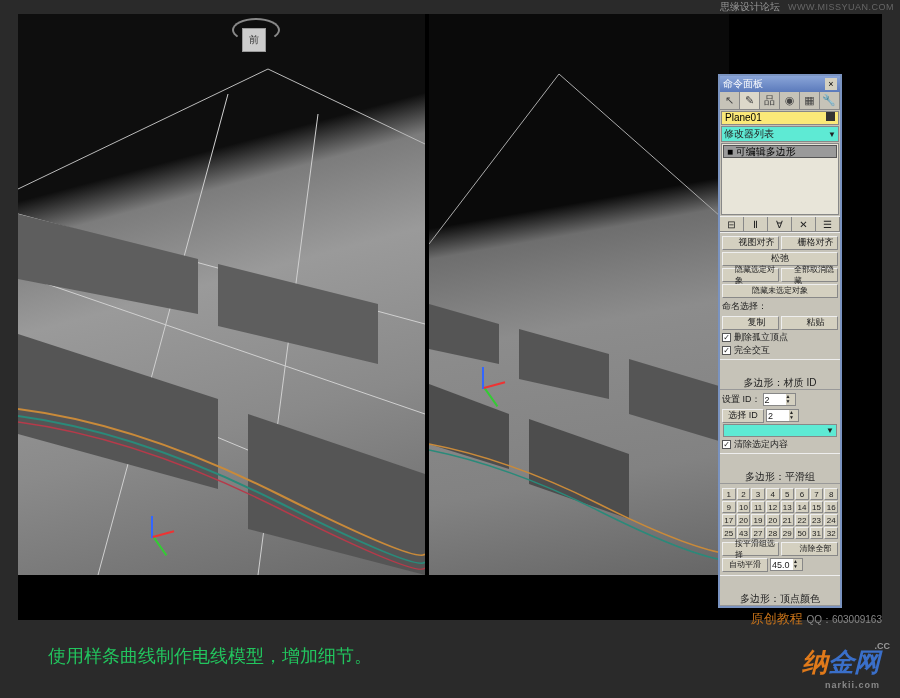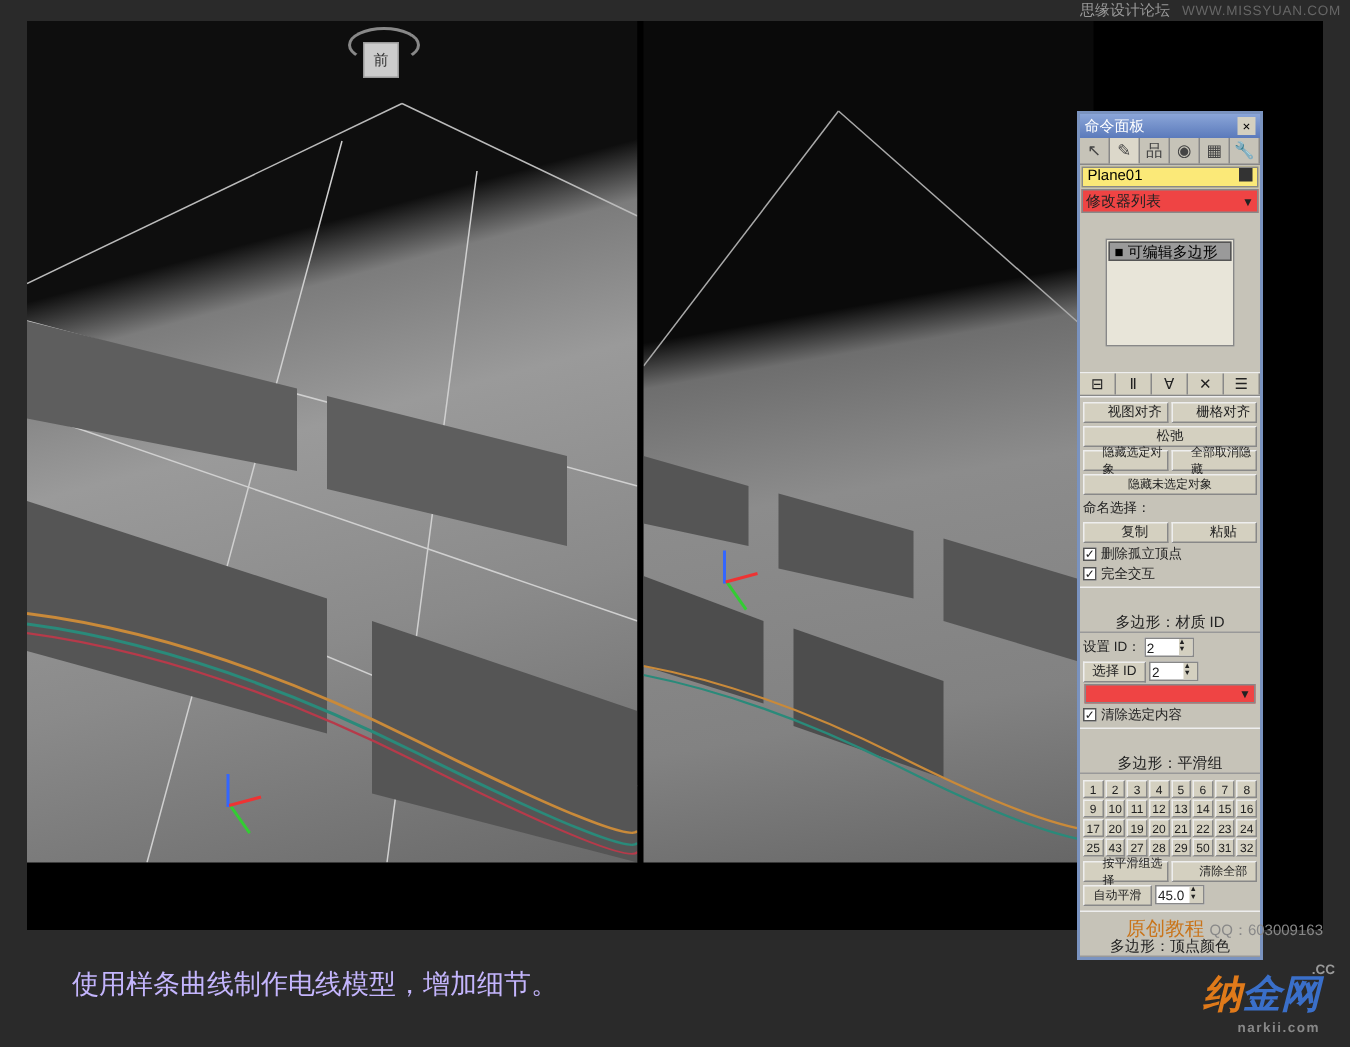--- a/index.html
+++ b/index.html
@@ -20,40 +20,40 @@
 .gizmo .y { background: #3c3; transform: rotate(-35deg); }
 .gizmo .z { background: #36f; transform: rotate(180deg); }
 .panel { position: absolute; right: 40px; top: 60px; width: 124px; background: #c6c3b8; border: 2px solid #7a93c0; font-size: 10px; color: #222; }
 .panel-title { background: linear-gradient(#8aa5d8,#5b7abb); color: #fff; font-size: 10px; height: 16px; display: flex; align-items: center; justify-content: space-between; padding: 0 3px; }
 .panel-title .x { width: 12px; height: 12px; background: #d4d0c0; color: #000; text-align: center; line-height: 12px; font-size: 9px; cursor: pointer; }
 .tab-row { display: flex; height: 18px; background: #c6c3b8; border-bottom: 1px solid #888; }
 .tab-row .tab { flex: 1; border-right: 1px solid #888; display: flex; align-items: center; justify-content: center; font-size: 11px; color: #444; cursor: pointer; }
 .tab-row .tab.active { background: #dcd8ca; }
 .obj-name { background: #fbe978; color: #000; height: 14px; padding: 0 3px; font-size: 10px; display: flex; align-items: flex-start; justify-content: space-between; border: 1px solid #888; margin: 1px; }
 .obj-name .sq { width: 9px; height: 9px; background: #333; }
-.dropdown { height: 16px; background: #ef4444; border: 1px solid #888; margin: 1px; font-size: 10px; display: flex; align-items: center; justify-content: space-between; padding: 0 2px; }
+.dropdown { height: 16px; background: #5eead4; border: 1px solid #888; margin: 1px; font-size: 10px; display: flex; align-items: center; justify-content: space-between; padding: 0 2px; }
 .dropdown .arrow { font-size: 8px; }
-.modifier-stack { background: #e8e5d9; border: 1px solid #888; margin: 17px; height: 72px; }
+.modifier-stack { background: #e8e5d9; border: 1px solid #888; margin: 1px; height: 72px; }
 .modifier-stack .item { background: #9a9a9a; color: #000; font-size: 10px; padding: 1px 3px; border: 1px solid #555; margin: 1px; height:13px; display:flex; align-items:center; }
 .icon-row { display: flex; height: 16px; background: #c6c3b8; border-top: 1px solid #eee; border-bottom: 1px solid #888; }
 .icon-row .ibtn { flex: 1; border-right: 1px solid #888; display: flex; align-items: center; justify-content: center; font-size: 10px; cursor: pointer; background:#d4d0c0; }
 .rollout { border-top: 1px solid #eee; }
 .rollout-head { background: #c6c3b8; height: 14px; font-size: 10px; display: flex; align-items: center; justify-content: center; border-bottom: 1px solid #999; cursor: pointer; margin-top: 16px; }
 .rollout-body { padding: 2px; font-size: 9px; }
 .field-row { display: flex; align-items: center; height: 15px; gap: 2px; margin-bottom: 1px; }
 .field-row .lbl { flex: 0 0 auto; font-size: 9px; }
 .btn { background: #d4d0c0; border: 1px solid #888; border-top-color: #eee; border-left-color: #eee; font-size: 9px; height: 14px; display: inline-flex; align-items: center; justify-content: center; cursor: pointer; }
 .spinner { display: flex; border: 1px solid #888; background: #fff; height: 13px; }
 .spinner .val { width: 22px; font-size: 9px; padding: 0 1px; display:flex; align-items:center; }
 .spinner .arrows { display: flex; flex-direction: column; width: 9px; font-size: 5px; line-height: 5px; background:#d4d0c0; }
 .checkbox-row { display: flex; align-items: center; gap: 3px; font-size: 9px; height: 13px; }
 .checkbox-row .cb { width: 9px; height: 9px; background: #fff; border: 1px solid #555; display: flex; align-items: center; justify-content: center; font-size: 8px; }
 .num-grid { display: grid; grid-template-columns: repeat(8,1fr); gap: 1px; margin: 2px 0; }
 .num-grid .n { background: #d4d0c0; border: 1px solid #888; border-top-color: #eee; border-left-color: #eee; height: 12px; font-size: 8px; display: flex; align-items: center; justify-content: center; cursor: pointer; }
-.caption { position: absolute; left: 48px; bottom: 30px; color: #c4b5fd; font-size: 18px; }
+.caption { position: absolute; left: 48px; bottom: 30px; color: #22c55e; font-size: 18px; }
 .signature { position: absolute; right: 18px; bottom: 70px; text-align: right; color: #8a8a8a; }
 .signature .name { font-size: 28px; font-weight: bold; font-family: Arial; letter-spacing: -1px; color:#777; }
 .signature .sub { font-size: 13px; color: #c9741a; margin-top: -4px; }
 .signature .qq { font-size: 10px; color: #888; }
 .logo-narkii { position: absolute; right: 20px; bottom: 8px; font-size: 26px; font-weight: bold; font-style: italic; }
 .logo-narkii .c1 { color: #e07a1a; }
 .logo-narkii .c2 { color: #3a6fc9; }
 .logo-narkii .cc { position: absolute; top: -4px; right: -10px; font-size: 9px; font-style: normal; color: #999; }
 .btn-half { flex: 1; padding-left: 12px; }
 svg { position:absolute; inset:0; }

